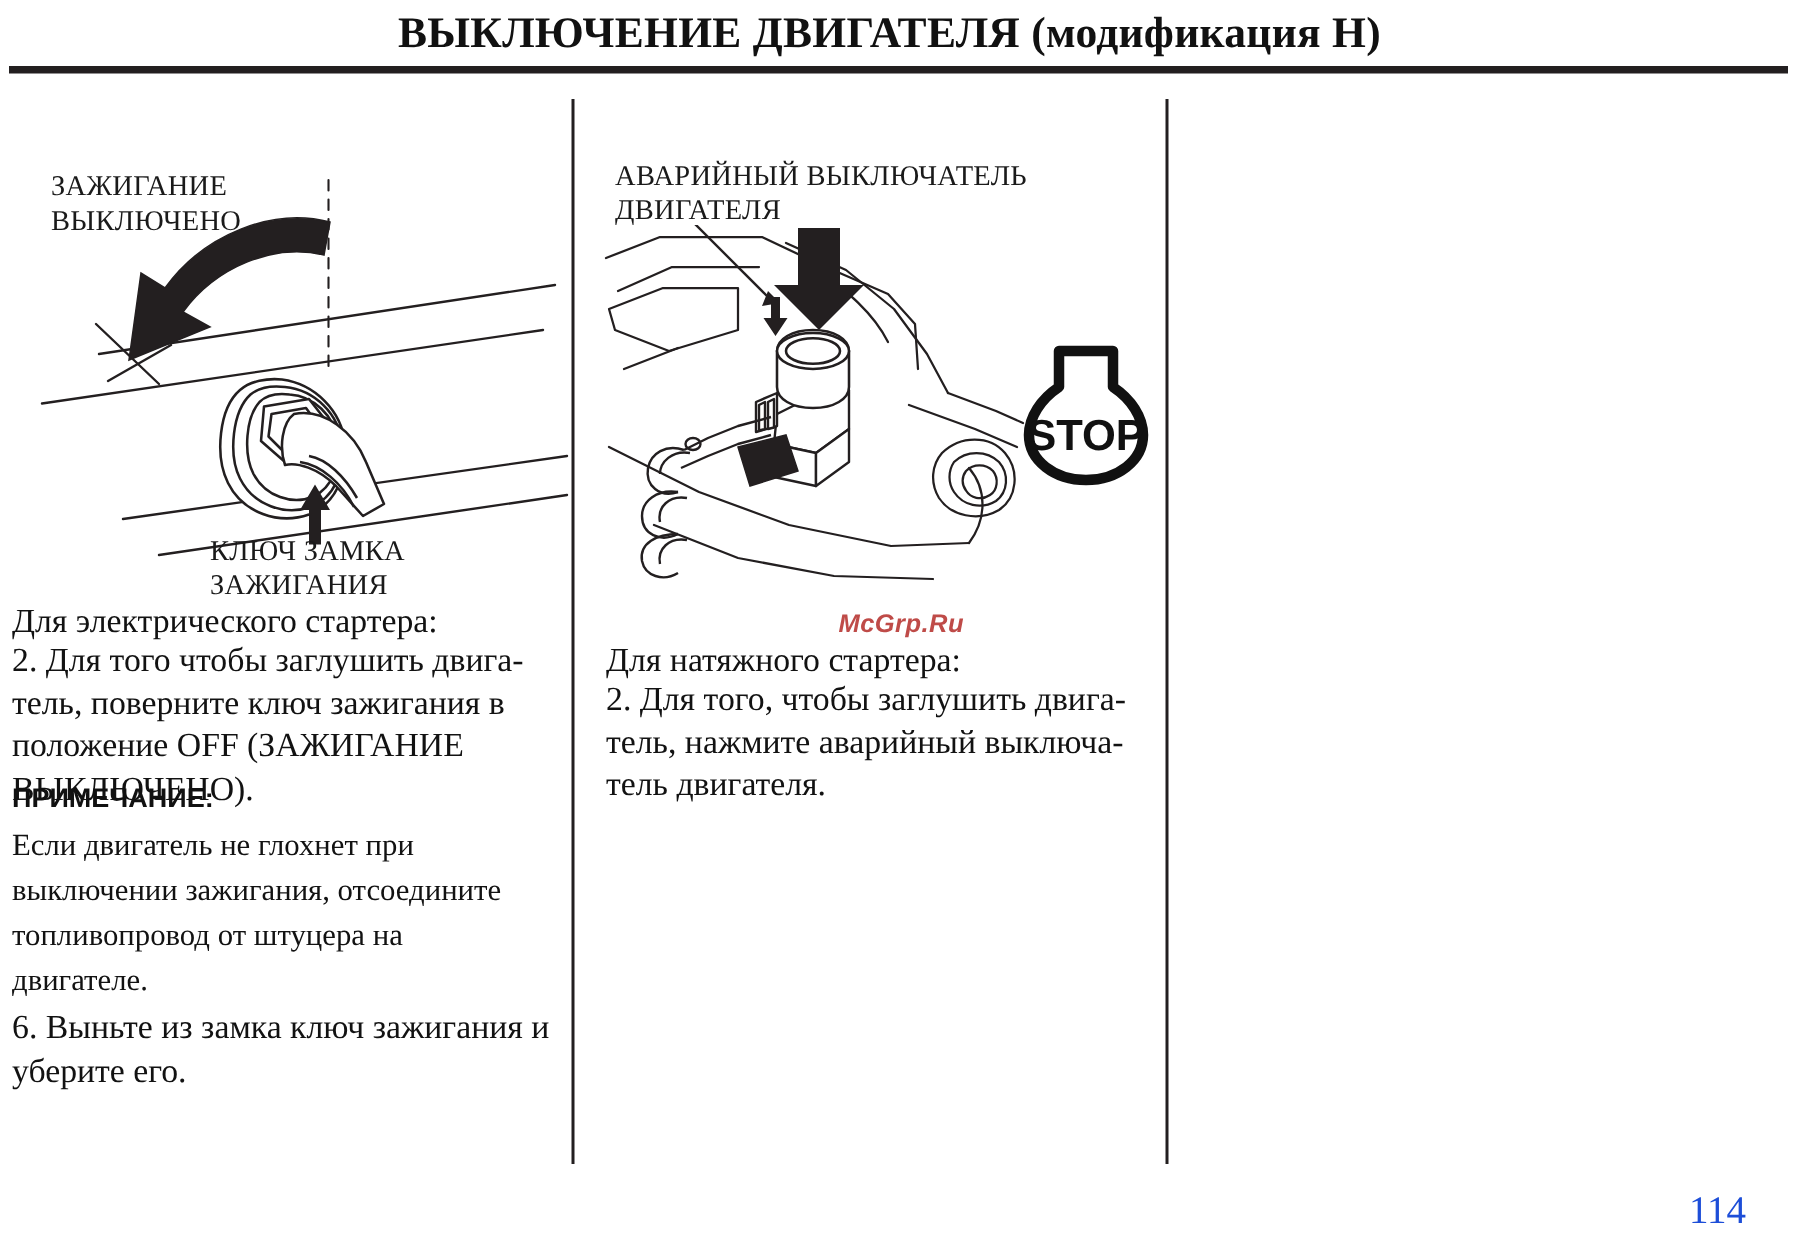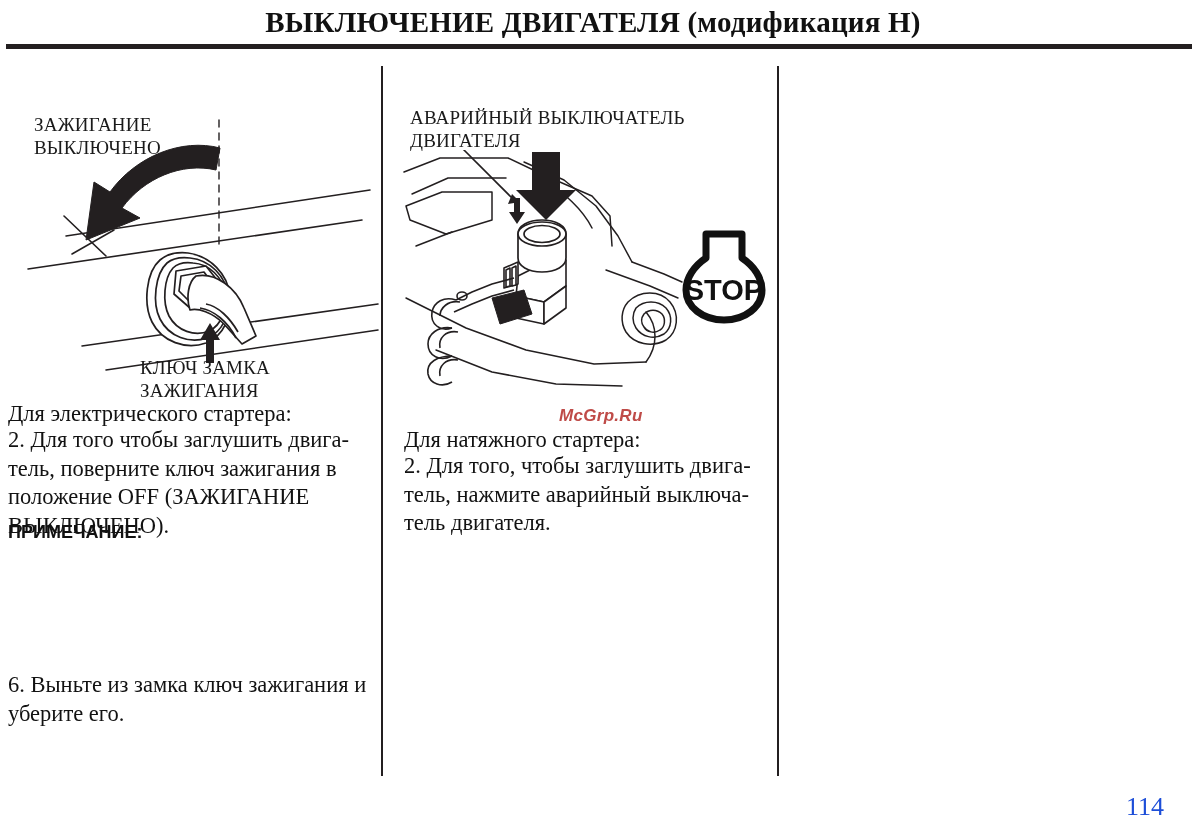--- a/index.html
+++ b/index.html
@@ -213,20 +213,24 @@
 
   <div class="body-text" style="left:8px; top:400px; width:372px;">Для электрического стартера:</div>
 
   <div class="body-text" style="left:8px; top:426px; width:372px;">2. Для того чтобы заглушить двига-
 тель, поверните ключ зажигания в
 положение OFF (ЗАЖИГАНИЕ
 ВЫКЛЮЧЕНО).</div>
 
   <div class="note-head" style="left:8px; top:521px;">ПРИМЕЧАНИЕ:</div>
 
+  <div class="note-body" style="left:8px; top:549px; width:374px;">Если двигатель не глохнет при
+выключении зажигания, отсоедините
+топливопровод от штуцера на
+двигателе.</div>
 
   <div class="body-text" style="left:8px; top:671px; width:372px;">6. Выньте из замка ключ зажигания и
 уберите его.</div>
 
   <div class="figure" style="left:396px; top:150px;">
     <svg width="330" height="240" viewBox="0 0 330 240">
       <g fill="none" stroke="#231f20" stroke-width="1.5" stroke-linecap="round" stroke-linejoin="round">
 
         <path d="M 8 22 L 44 8 L 112 8 L 150 26"></path>
         <path d="M 16 44 L 52 28 L 110 28"></path>

